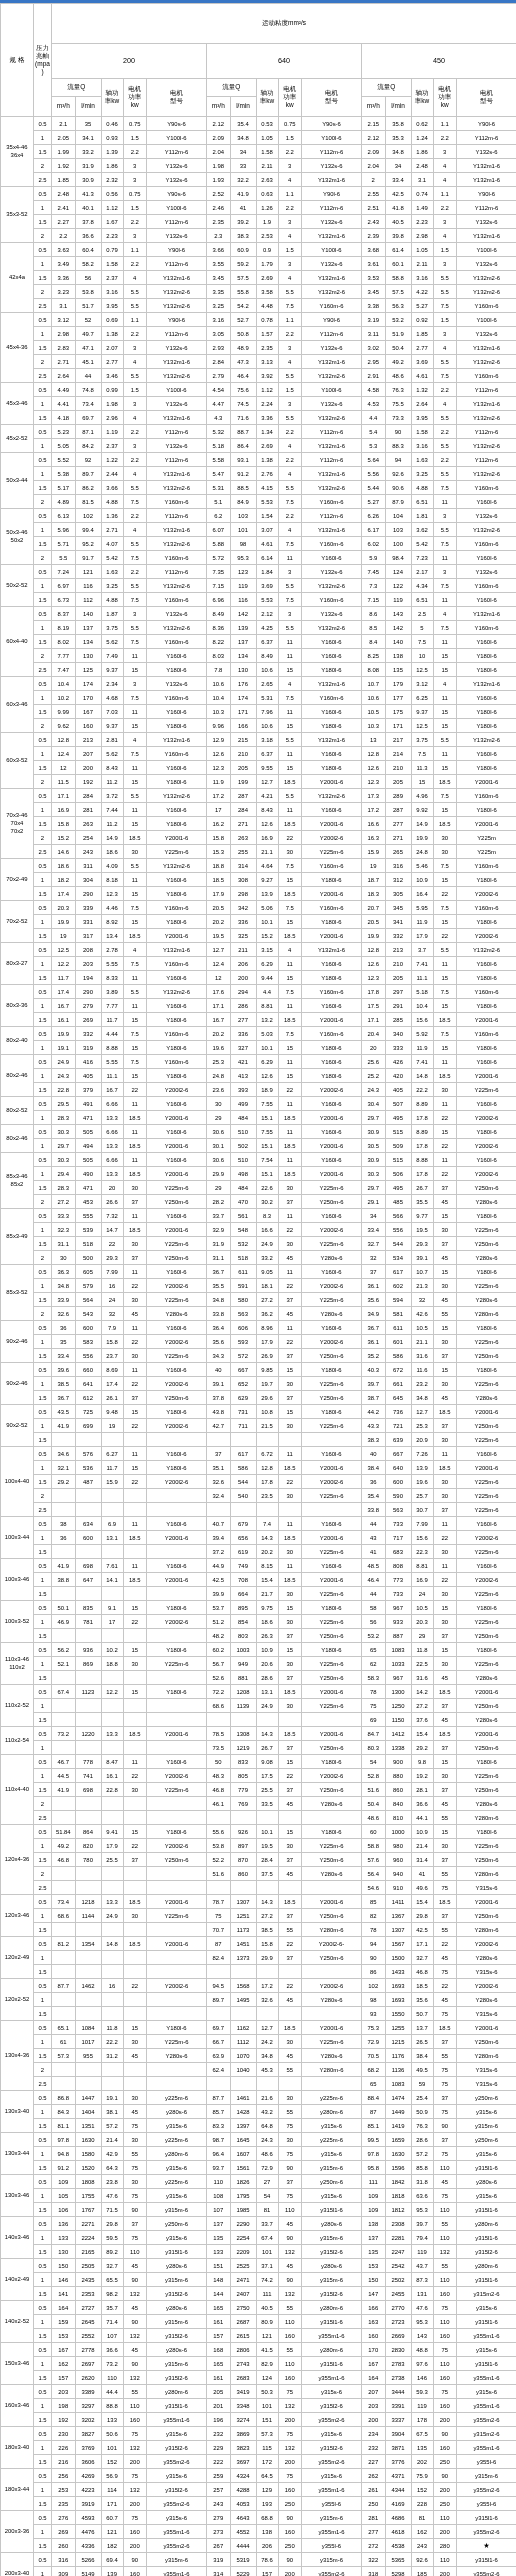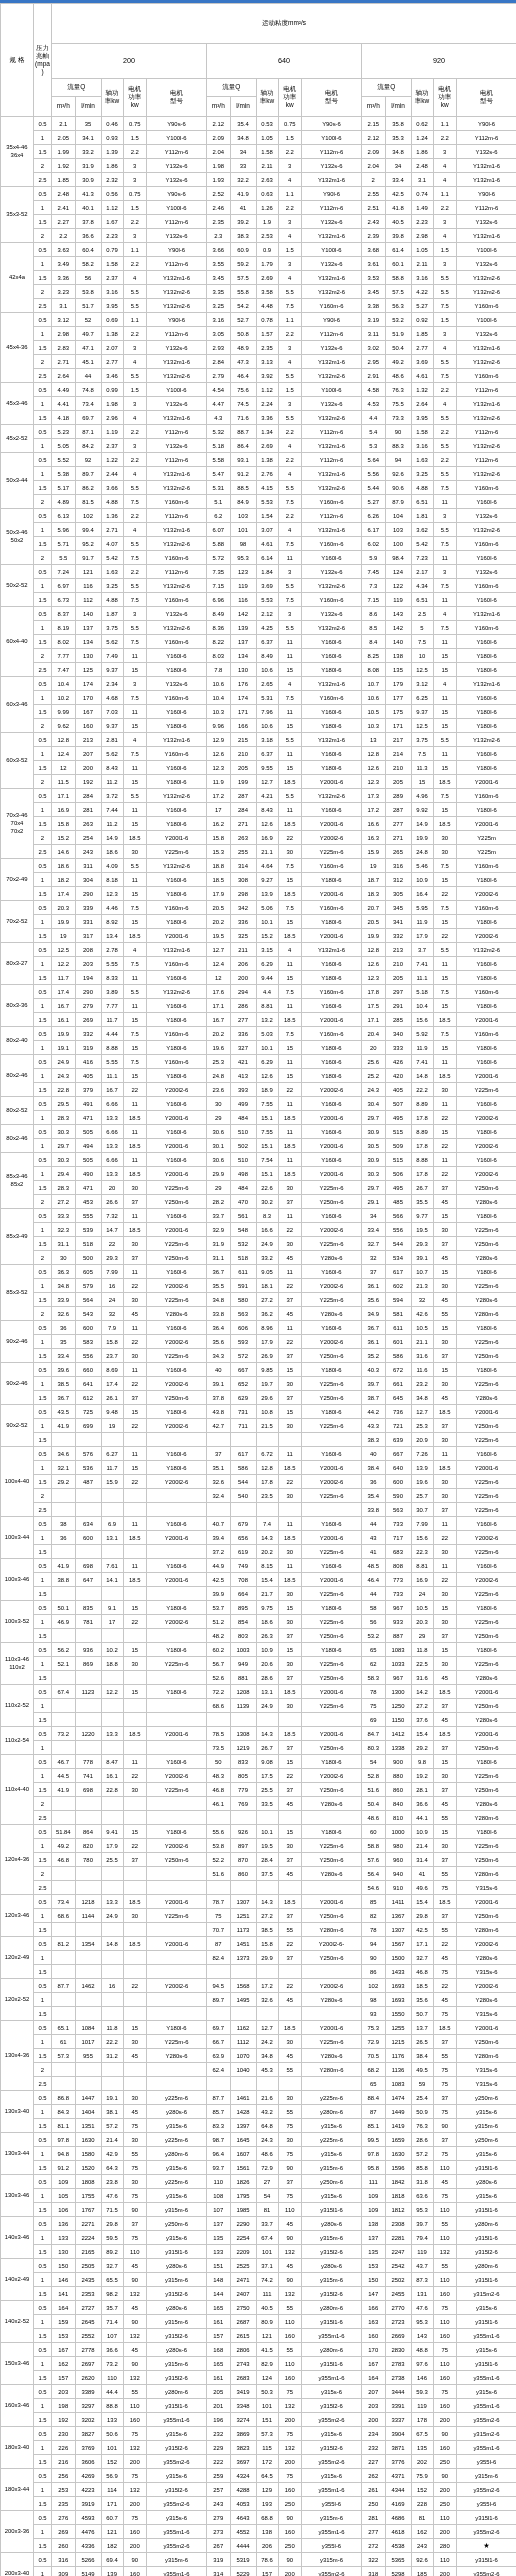--- a/index.html
+++ b/index.html
@@ -52,21 +52,21 @@
       <th rowspan="4">规 格</th>
       <th rowspan="4">压力
 兆帕
 (mpa
 )</th>
       <th colspan="15">运动粘度mm²/s</th>
     </tr>
     <tr class="h2">
       <th colspan="5">200</th>
       <th colspan="5">640</th>
-      <th colspan="5">920</th>
+      <th colspan="5">450</th>
     </tr>
     <tr class="h3">
       <th colspan="2">流量Q</th>
       <th rowspan="2">轴功
 率kw</th>
       <th rowspan="2">电机
 功率
 kw</th>
       <th rowspan="2">电机
 型号</th>

